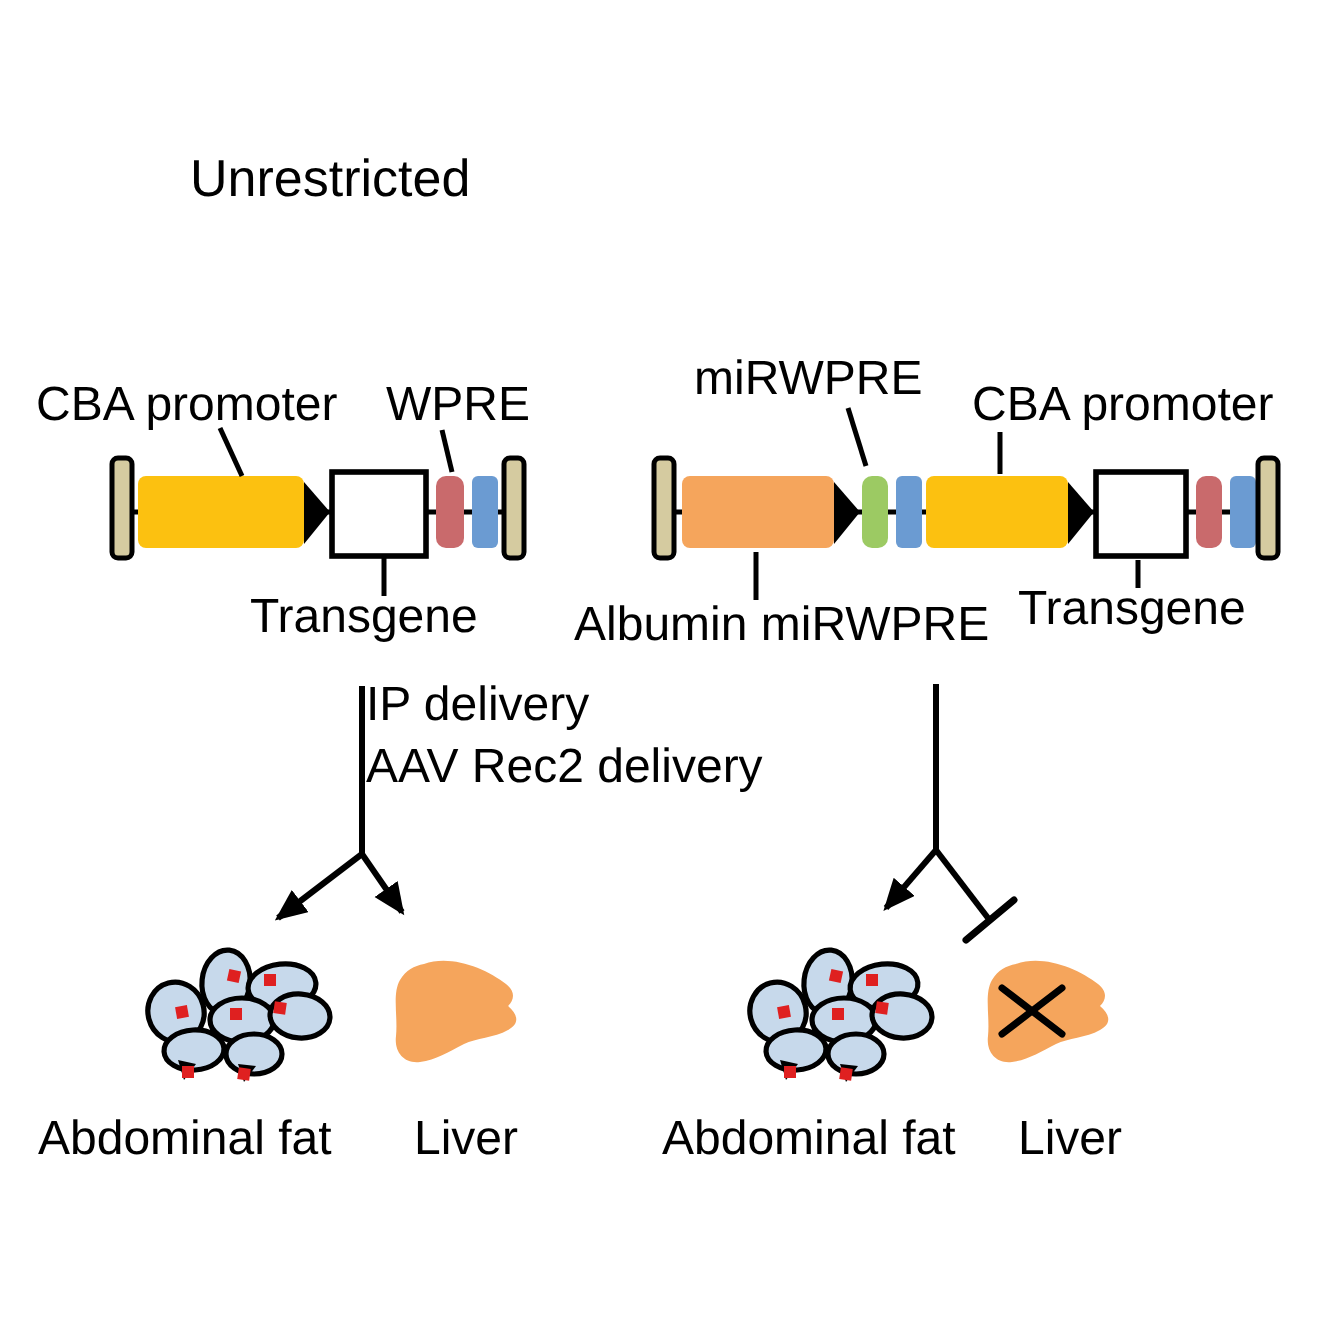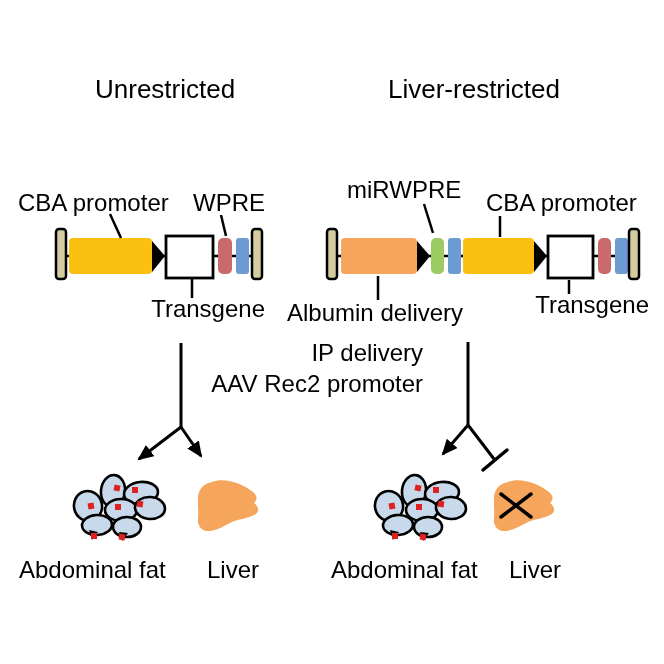--- a/index.html
+++ b/index.html
@@ -4,21 +4,21 @@
 <style>
   html,body{margin:0;padding:0;}
   body{
     width:664px;height:664px;background:#fff;position:relative;overflow:hidden;
     font-family:"Liberation Sans",sans-serif;color:#000;
   }
   #stage{position:absolute;left:0;top:0;width:567px;height:664px;border-radius:30px;}
   svg{position:absolute;left:0;top:0;}
   .lbl{position:absolute;font-size:24px;line-height:26px;white-space:nowrap;text-align:center;}
   .title{position:absolute;font-size:26px;line-height:36px;white-space:nowrap;}
-  .center{text-align:right;}
+  .center{text-align:left;}
 
   
   .c-yellow{fill:var(--cba_promoter);}
   .c-orange{fill:var(--albumin_promoter);}
   .c-red{fill:var(--wpre);}
   .c-green{fill:var(--mirwpre);}
   .c-blue{fill:var(--blue_element);}
   .c-itr{fill:var(--itr);stroke:var(--outline);stroke-width:2.5;}
   .c-white{fill:var(--transgene_fill);stroke:var(--outline);stroke-width:2.8;}
   .c-black{fill:var(--outline);}
@@ -119,35 +119,34 @@
     <g>
       <line class="ln35" x1="501" y1="494" x2="531" y2="517"></line>
       <line class="ln35" x1="531" y1="494" x2="501" y2="517"></line>
     </g>
   </svg>
 
   <div class="title" style="left:95px;top:71px">
     <div>Unrestricted</div>
   </div>
   <div class="title" style="left:388px;top:71px">
-    <div>Liver-restricted</div>
   </div>
 
   <div class="lbl" style="left:18px;top:190px">CBA promoter</div>
   <div class="lbl" style="left:193px;top:190px">WPRE</div>
   <div class="lbl center" style="left:125px;top:296px;width:140px">Transgene</div>
 
   <div class="lbl" style="left:347px;top:177px">miRWPRE</div>
   <div class="lbl" style="left:486px;top:190px">CBA promoter</div>
-  <div class="lbl" style="left:287px;top:300px">Albumin delivery</div>
+  <div class="lbl" style="left:287px;top:300px">Albumin miRWPRE</div>
   <div class="lbl center" style="left:509px;top:292px;width:140px">Transgene</div>
 
   <div class="lbl center" style="left:183px;top:337px;width:240px;line-height:31px">
     <div>IP delivery</div>
-    <div>AAV Rec2 promoter</div>
+    <div>AAV Rec2 delivery</div>
   </div>
 
   <div class="lbl" style="left:19px;top:557px">Abdominal fat</div>
   <div class="lbl" style="left:207px;top:557px">Liver</div>
   <div class="lbl" style="left:331px;top:557px">Abdominal fat</div>
   <div class="lbl" style="left:509px;top:557px">Liver</div>
 
 </div>
 
 </body></html>

